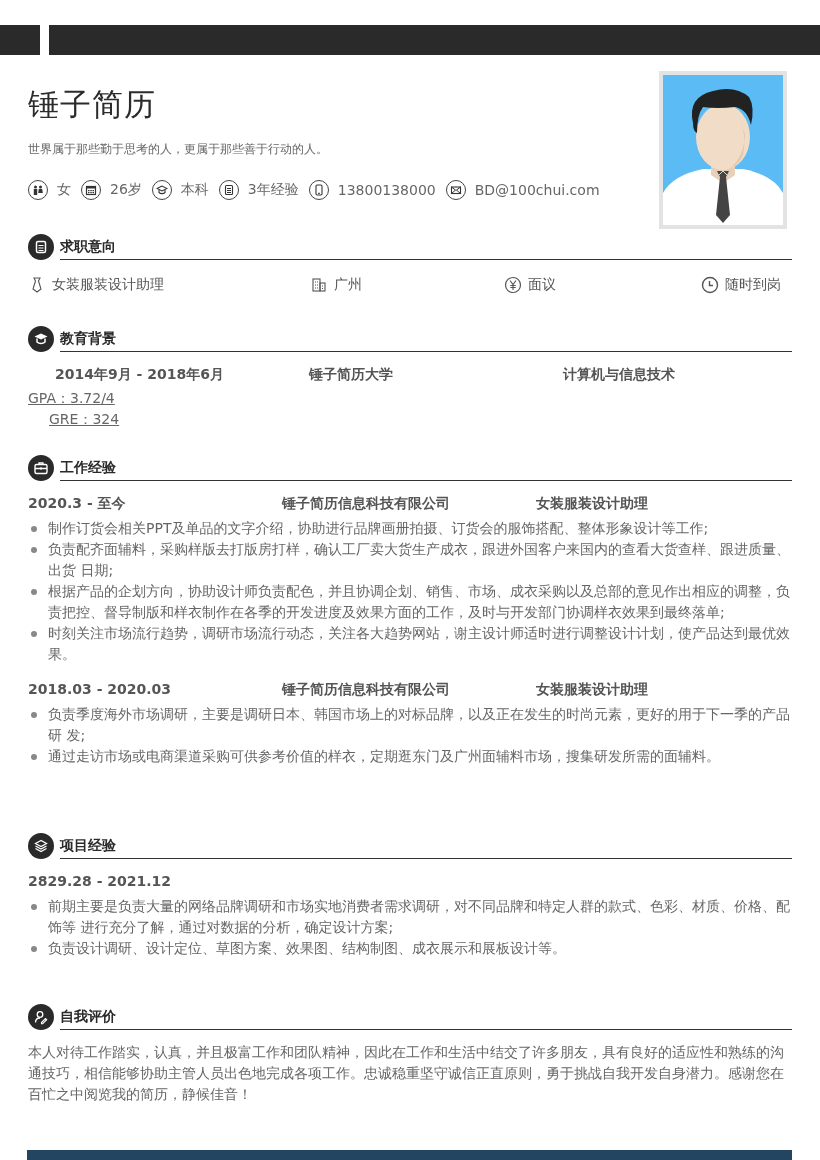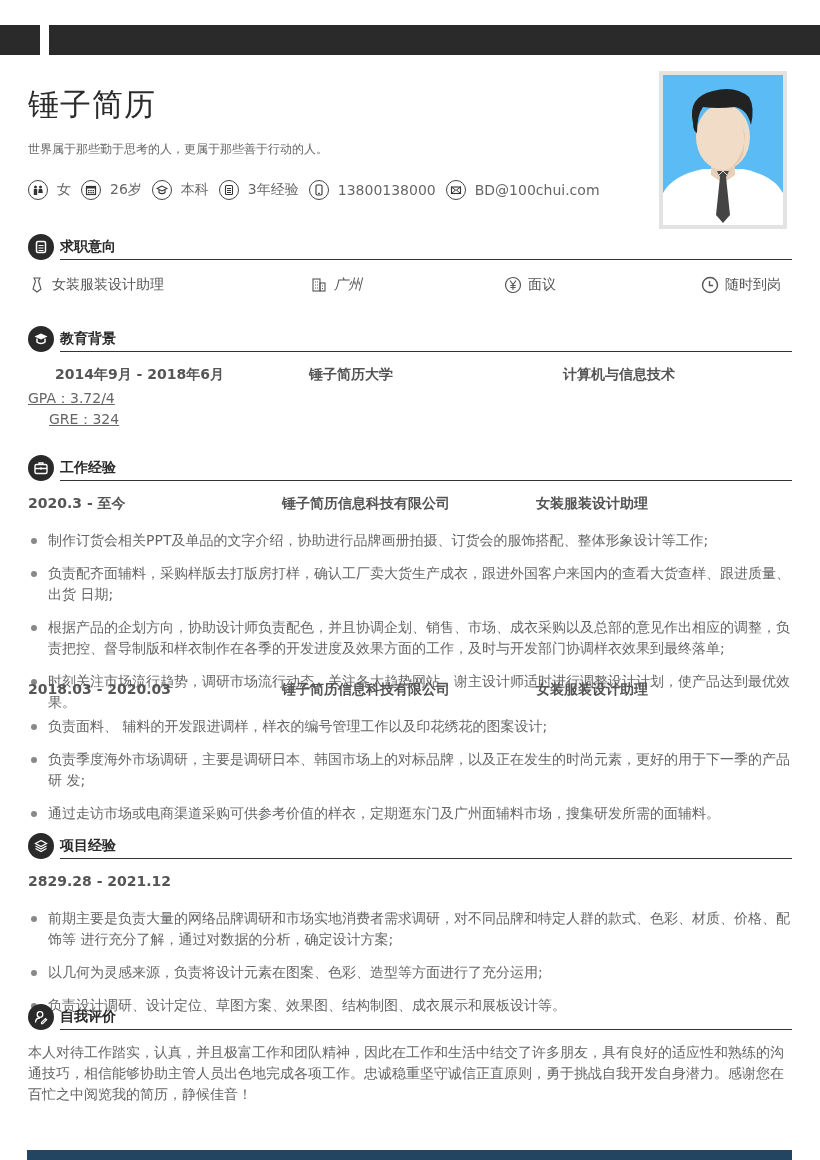--- a/index.html
+++ b/index.html
@@ -27,21 +27,21 @@
 
   .intent-row { position: absolute; top: 276px; left: 28px; width: 764px; height: 22px; font-size: 14px; color: #555; }
   .intent-item { position: absolute; display: flex; align-items: center; top: 0; }
   .intent-item svg { width: 18px; height: 18px; margin-right: 6px; }
 
   .row3 { position: absolute; left: 28px; width: 764px; font-size: 14px; font-weight: bold; color: #555; height: 20px; }
   .row3 span { position: absolute; top: 0; }
   .plain { position: absolute; left: 28px; font-size: 14px; color: #666; text-decoration: underline; }
 
   ul.bullets { position: absolute; left: 28px; width: 764px; list-style: none; font-size: 14px; color: #666; line-height: 21px; }
-  ul.bullets li { position: relative; padding-left: 20px; margin-top: 12px; }
+  ul.bullets li { position: relative; padding-left: 20px; }
   ul.bullets li::before { content: ""; position: absolute; left: 3px; top: 8px; width: 6px; height: 6px; border-radius: 50%; background: #888; }
 
   .para { position: absolute; left: 28px; width: 764px; font-size: 14px; color: #666; line-height: 21px; }
 
   .bottom-bar { position: absolute; left: 27px; top: 1150px; width: 765px; height: 10px; background: #244561; }
 </style>
 </head>
 <body>
 
 <div class="top-bar-left"></div>
@@ -136,21 +136,21 @@
   </span>
   <span class="section-title">求职意向</span>
 </div>
 <div class="intent-row">
   <div class="intent-item" style="left:0;">
     <svg viewBox="0 0 18 18">
         <path d="M6 2h6l-1.5 3 2.5 8-4 3-4-3 2.5-8z" fill="none" stroke="#555" stroke-width="1.1"></path>
       </svg>
     <span>女装服装设计助理</span>
   </div>
-  <div class="intent-item" style="left:282px;font-style:italic;">
+  <div class="intent-item" style="left:282px;">
     <svg viewBox="0 0 18 18">
         <rect x="3" y="3" width="7" height="12" fill="none" stroke="#555" stroke-width="1.1"></rect>
         <rect x="10" y="7" width="5" height="8" fill="none" stroke="#555" stroke-width="1.1"></rect>
         <path d="M5 6h1M7 6h1M5 9h1M7 9h1M5 12h1M7 12h1M12 10h1M12 12.5h1" stroke="#555" stroke-width="1"></path>
       </svg>
     <span>广州</span>
   </div>
   <div class="intent-item" style="left:476px;">
     <svg viewBox="0 0 18 18">
         <circle cx="9" cy="9" r="7.5" fill="none" stroke="#555" stroke-width="1.2"></circle>
@@ -206,40 +206,38 @@
   <li>根据产品的企划方向，协助设计师负责配色，并且协调企划、销售、市场、成衣采购以及总部的意见作出相应的调整，负责把控、督导制版和样衣制作在各季的开发进度及效果方面的工作，及时与开发部门协调样衣效果到最终落单;</li>
   <li>时刻关注市场流行趋势，调研市场流行动态，关注各大趋势网站，谢主设计师适时进行调整设计计划，使产品达到最优效果。</li>
 </ul>
 
 <div class="row3" style="top:681px;">
   <span style="left:0;">2018.03 - 2020.03</span>
   <span style="left:254px;">锤子简历信息科技有限公司</span>
   <span style="left:508px;">女装服装设计助理</span>
 </div>
 <ul class="bullets" style="top:704px;">
-  <li>负责面料、 辅料的开发跟进调样，样衣的编号管理工作以及印花绣花的图案设计;</li>
   <li>负责季度海外市场调研，主要是调研日本、韩国市场上的对标品牌，以及正在发生的时尚元素，更好的用于下一季的产品研 发;</li>
   <li>通过走访市场或电商渠道采购可供参考价值的样衣，定期逛东门及广州面辅料市场，搜集研发所需的面辅料。</li>
 </ul>
 
 <div class="section-head" style="top:833px;">
   <span class="section-icon">
     <svg viewBox="0 0 16 16">
         <path d="M8 2.5L2.5 5.5 8 8.5l5.5-3z" fill="none" stroke="#fff" stroke-width="1.3"></path>
         <path d="M2.5 8L8 11l5.5-3M2.5 10.5L8 13.5l5.5-3" fill="none" stroke="#fff" stroke-width="1.3"></path>
       </svg>
   </span>
   <span class="section-title">项目经验</span>
 </div>
 <div class="row3" style="top:873px;">
   <span style="left:0;">2829.28 - 2021.12</span>
 </div>
 <ul class="bullets" style="top:896px;">
   <li>前期主要是负责大量的网络品牌调研和市场实地消费者需求调研，对不同品牌和特定人群的款式、色彩、材质、价格、配饰等 进行充分了解，通过对数据的分析，确定设计方案;</li>
-  <li>以几何为灵感来源，负责将设计元素在图案、色彩、造型等方面进行了充分运用;</li>
   <li>负责设计调研、设计定位、草图方案、效果图、结构制图、成衣展示和展板设计等。</li>
 </ul>
 
 <div class="section-head" style="top:1004px;">
   <span class="section-icon">
     <svg viewBox="0 0 16 16">
         <circle cx="7" cy="5.5" r="2.8" fill="none" stroke="#fff" stroke-width="1.3"></circle>
         <path d="M2.5 13.5c0-3 2-4.5 4.5-4.5" fill="none" stroke="#fff" stroke-width="1.3"></path>
         <path d="M8.5 13.5l4-4 1.2 1.2-4 4H8.5z" fill="none" stroke="#fff" stroke-width="1.1"></path>
       </svg>

